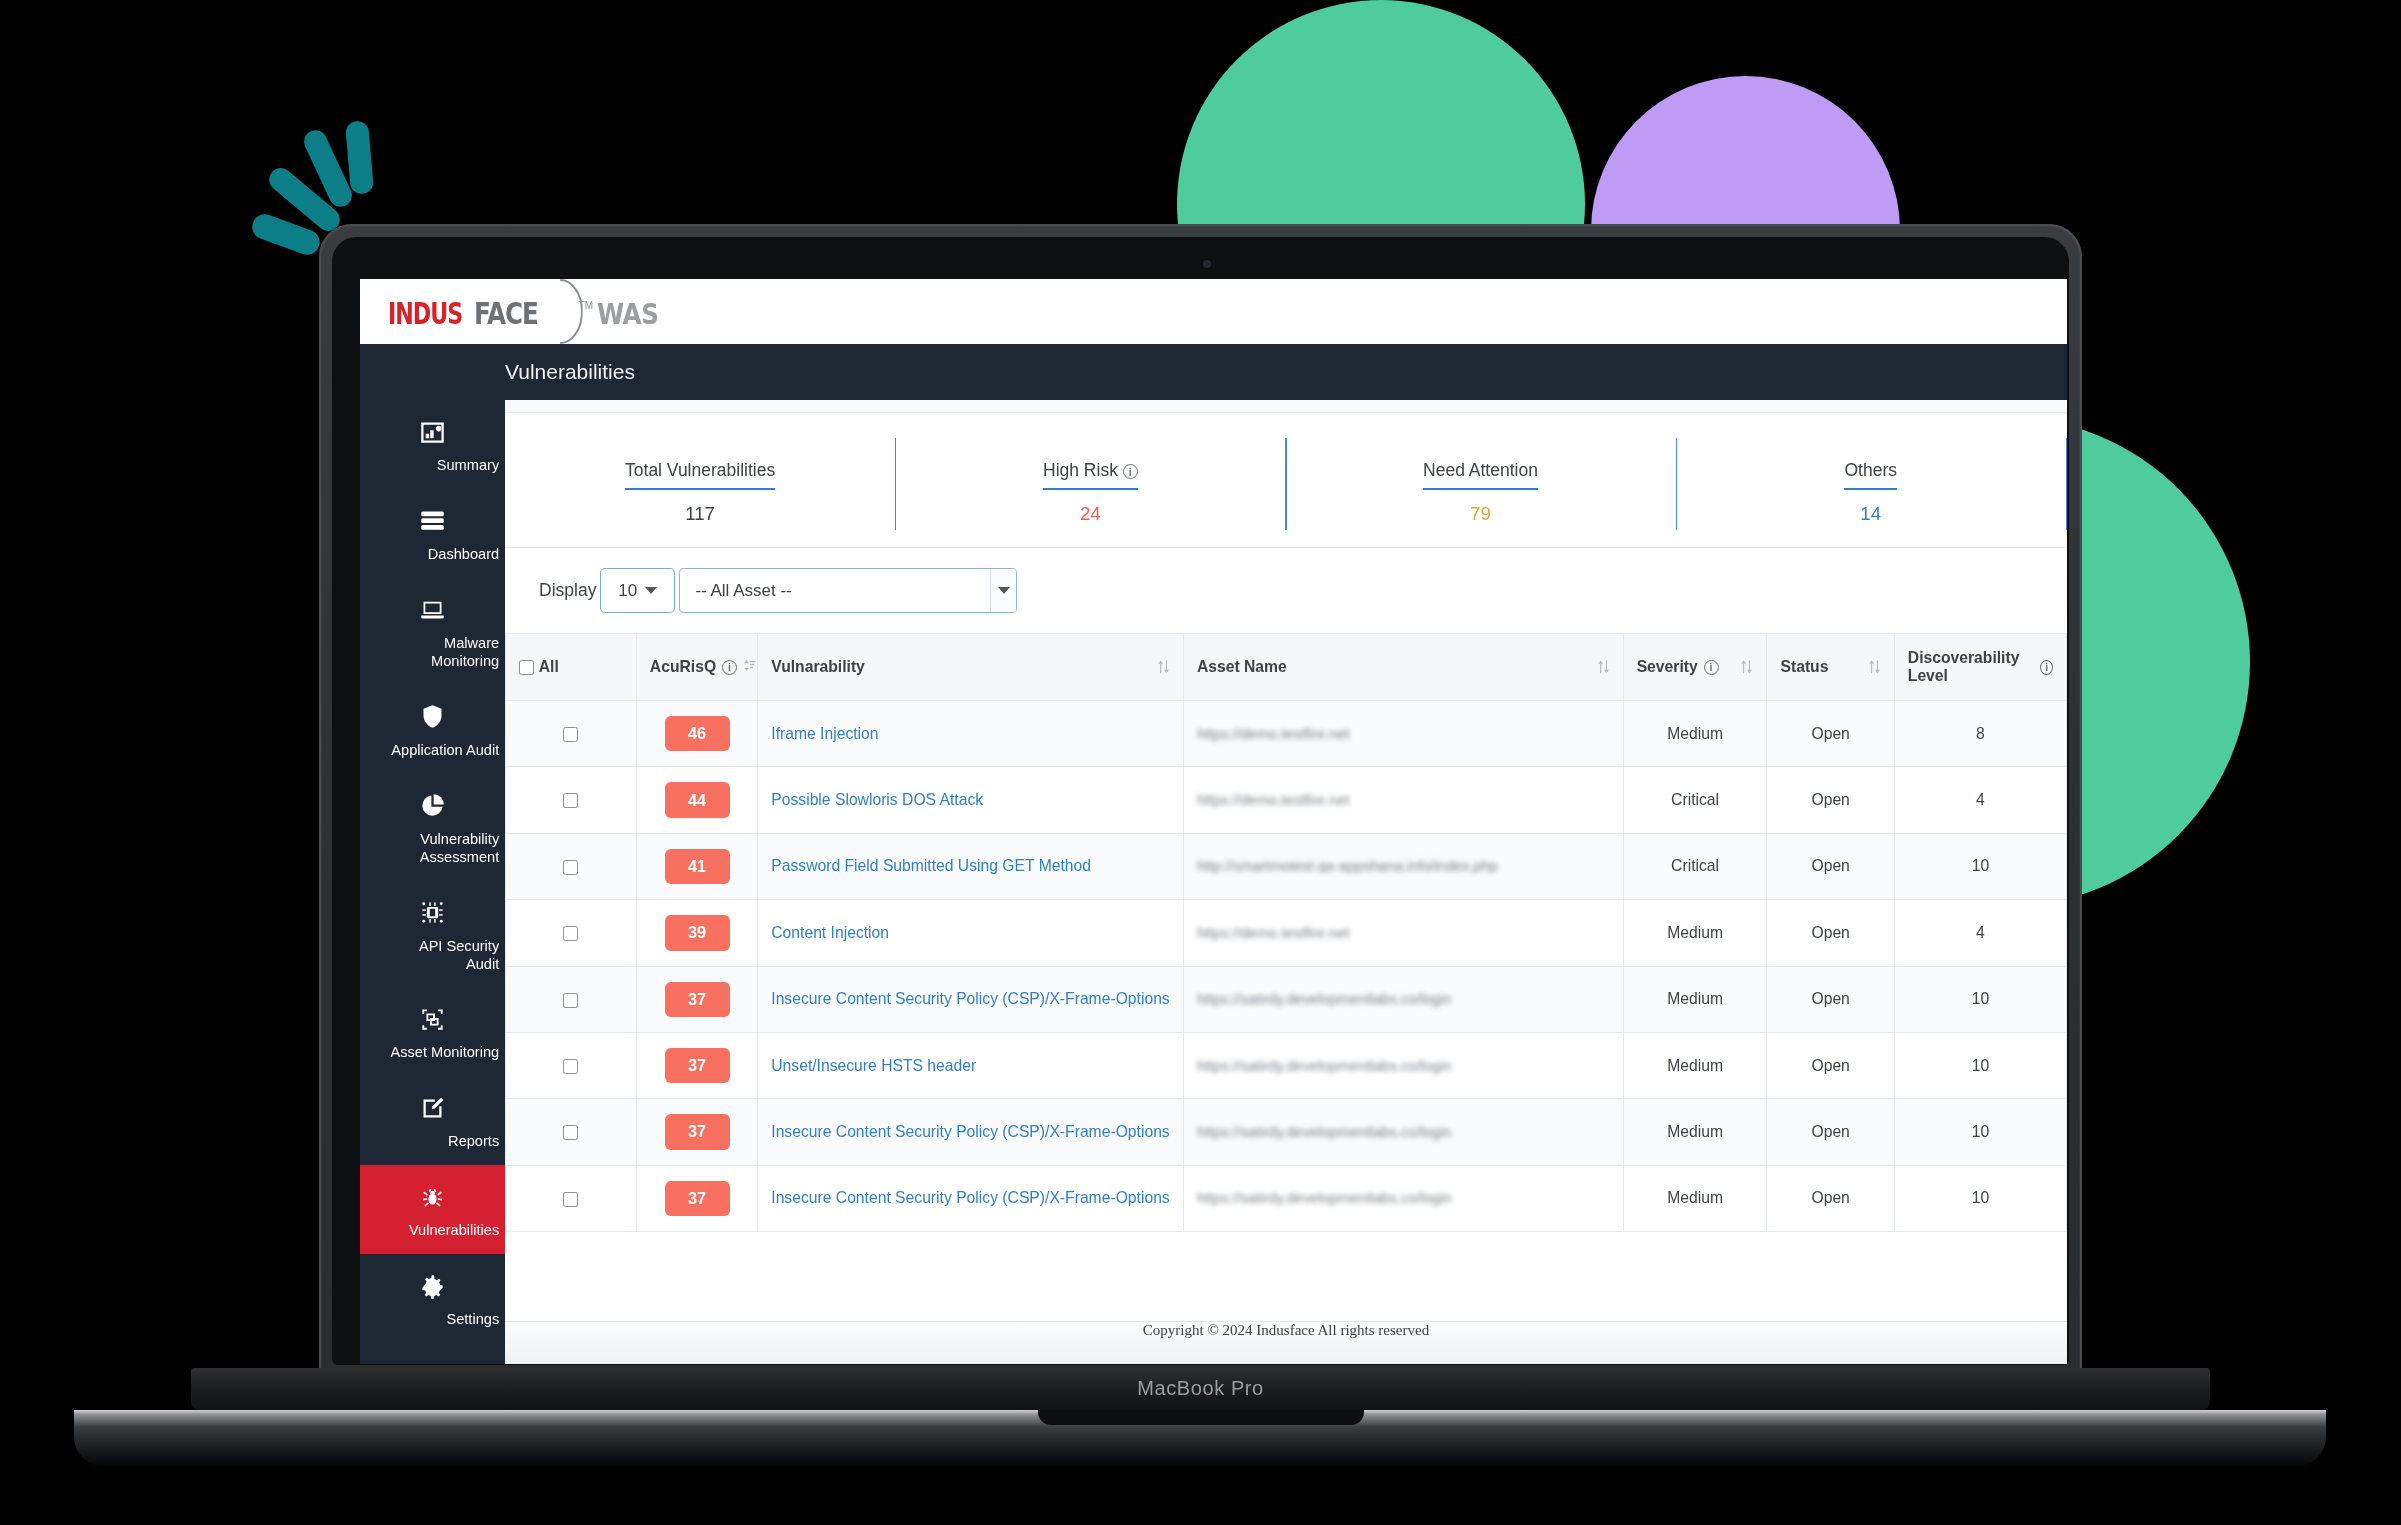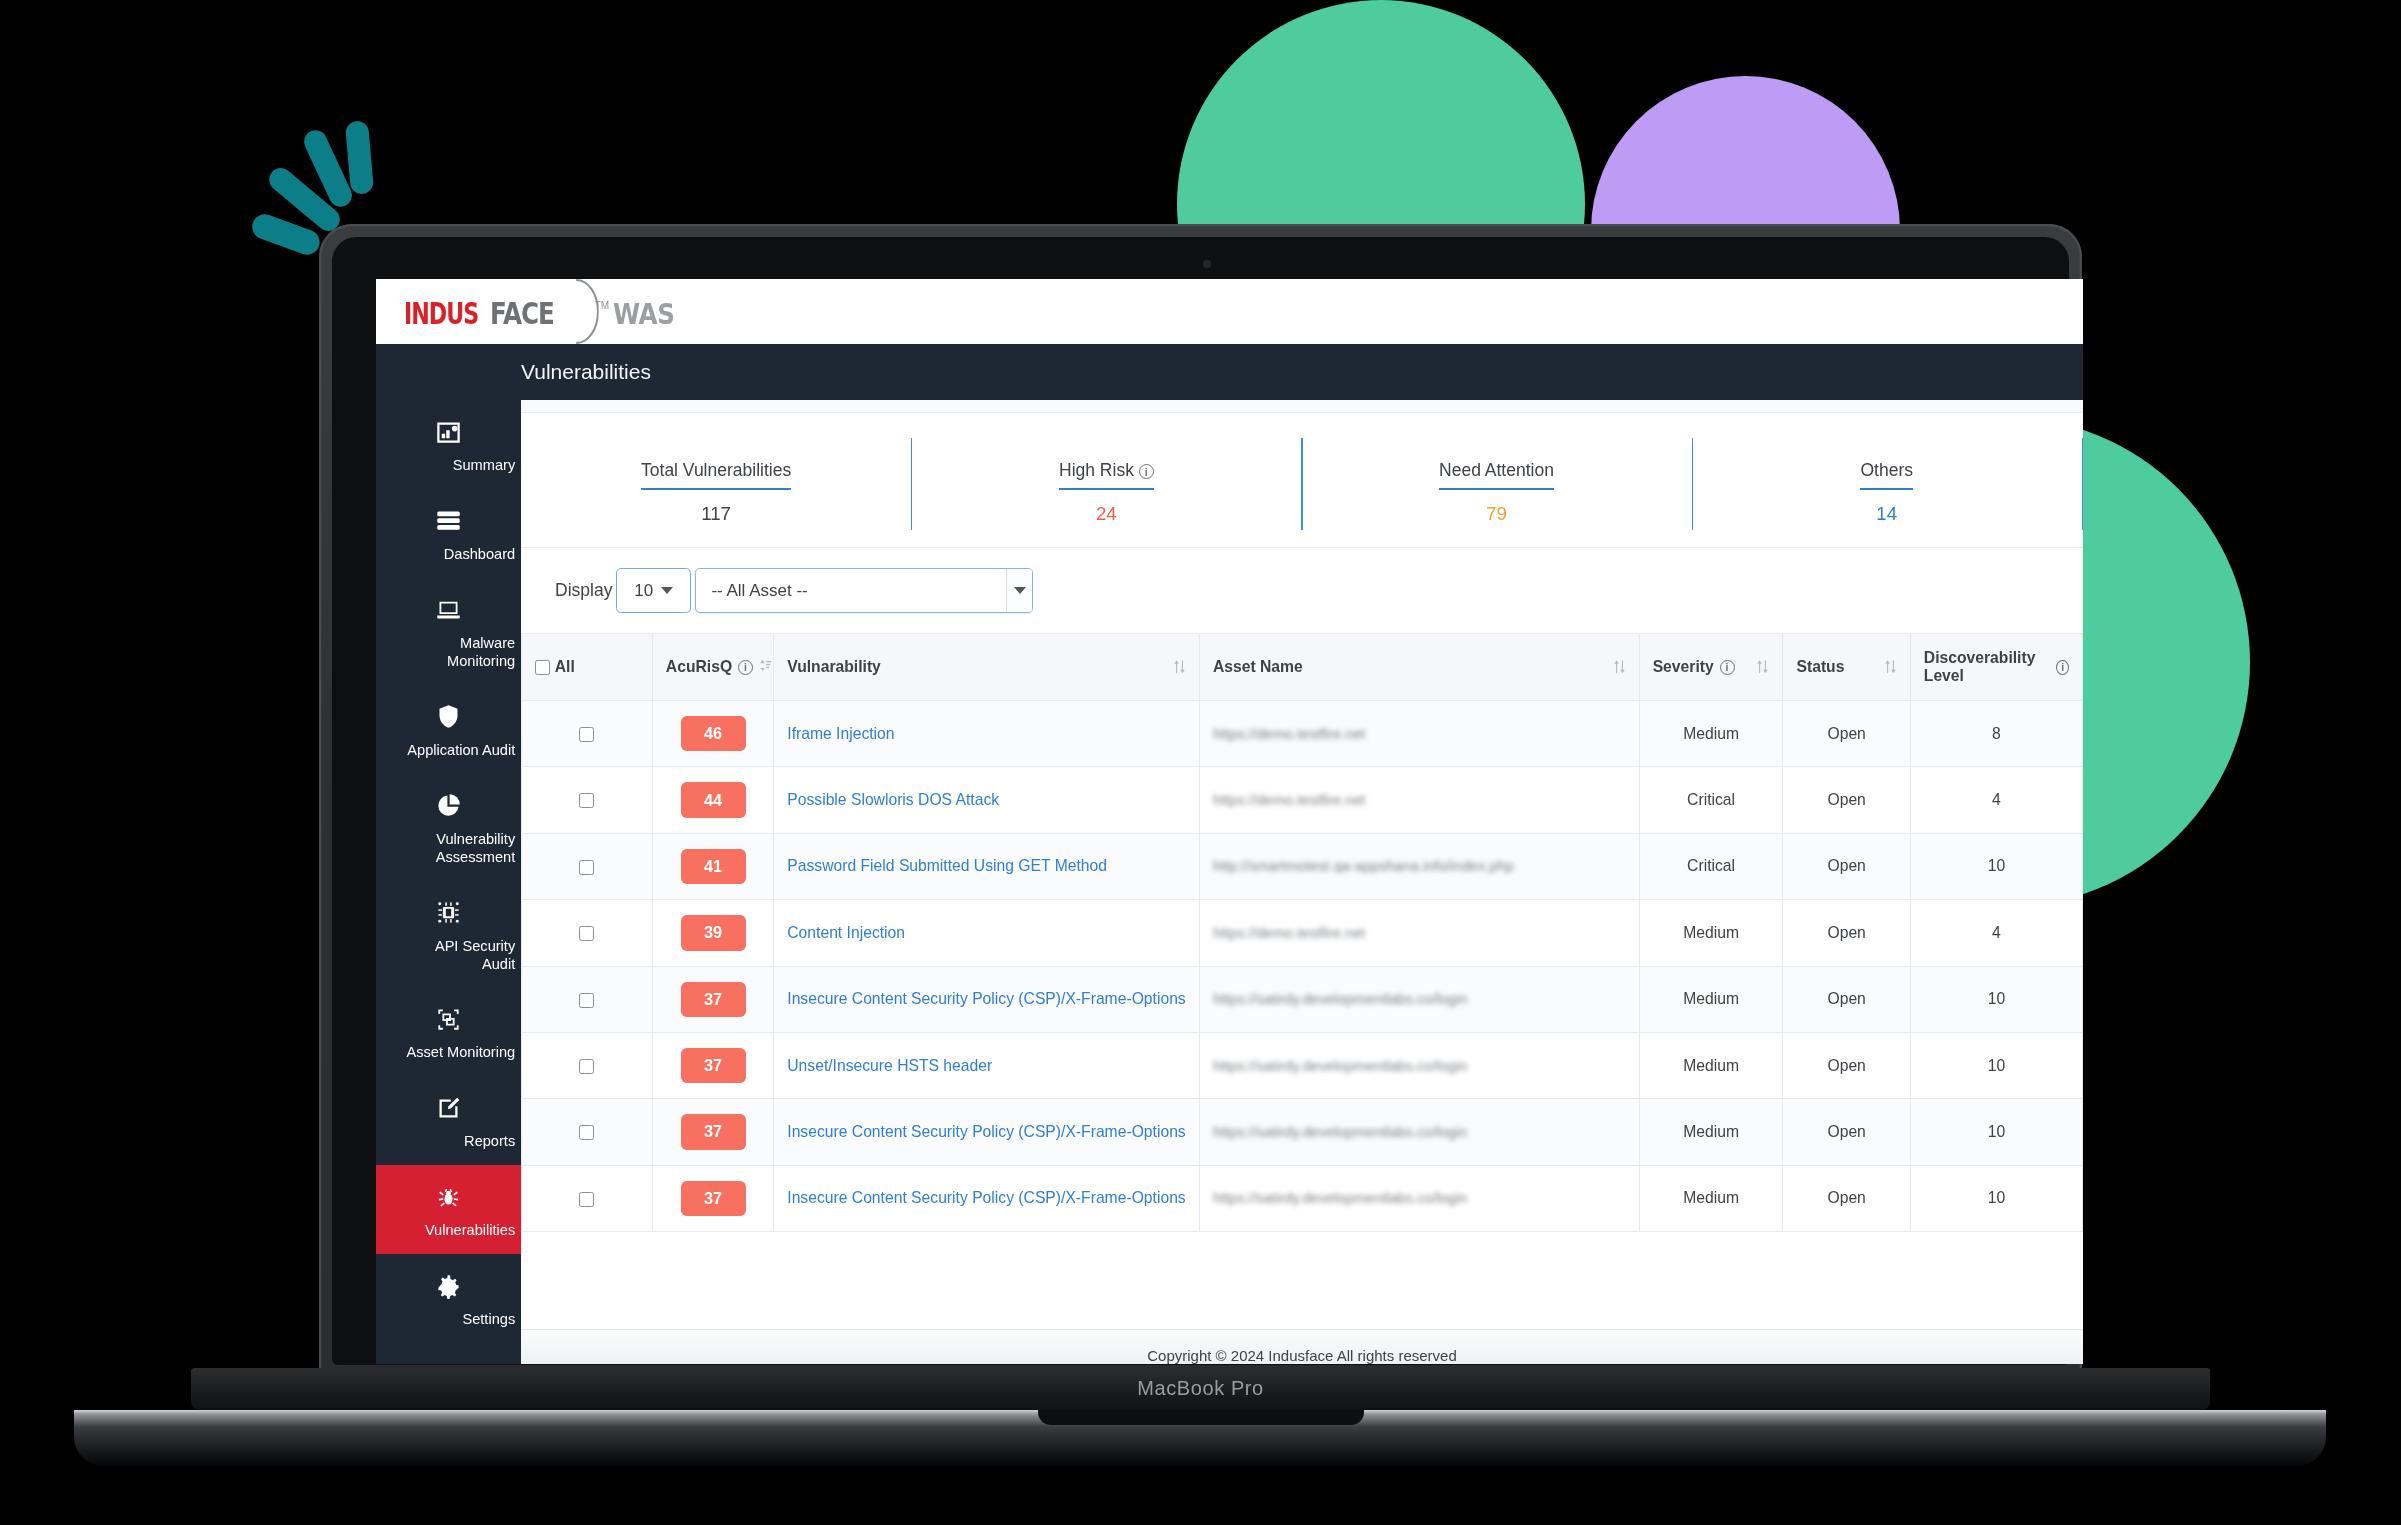--- a/index.html
+++ b/index.html
@@ -31,21 +31,21 @@
   .lid-inner {
     position: absolute; left: 13px; top: 13px; width: 1737px; height: 1128px;
     background: #0d0f11; border-radius: 24.5px 24.5px 5.8px 5.8px;
   }
   .camera {
     position: absolute; left: 871px; top: 23px; width: 8.2px; height: 8.2px;
     border-radius: 50%; background: #24282c;
   }
   .screen {
     position: absolute; left: 28px; top: 42px; width: 1707px; height: 1085px;
-    background: #ffffff; overflow: hidden; margin-left: 16px;
+    background: #ffffff; overflow: hidden;
   }
   
   .base {
     position: absolute; left: -128px; top: 1144px; width: 2019px; height: 42px;
     background: linear-gradient(180deg,#2c2e30 0%,#1a1c1e 55%,#101113 100%);
     border-radius: 3.5px 3.5px 8.2px 8.2px;
   }
   .base-label {
     position: absolute; left: 0; right: 0; top: 9.3px; text-align: center;
     color: #9a9da0; font-size: 20px; letter-spacing: 0.6px;
@@ -168,23 +168,23 @@
   .vlink { color: #2f7fd0; font-size: 15.7px; text-decoration: none; }
   .blurtxt { color: #7d8287; font-size: 14.6px; filter: blur(2.9px); user-select: none; }
 
   .sort { display: inline-block; width: 13px; height: 17.5px; position: relative; opacity: .45; }
   .sort svg { width: 13px; height: 17.5px; fill: #6b7177; }
   .infoi { width: 15px; height: 15px; border: 1.2px solid #6b7177; border-radius: 50%;
            display: inline-flex; align-items: center; justify-content: center;
            font-size: 10.5px; color: #6b7177; font-weight: 700; line-height: 1; }
 
   .footer {
-    height: 35px; background: linear-gradient(180deg,#fbfcfc 0%,#eef1f2 100%);
-    border-top: 0.6px solid #e2e6e9; display: flex; align-items: flex-end; justify-content: center;
-    font-size: 15px; color: #3f4246; flex: none;
+    height: 43px; background: linear-gradient(180deg,#fbfcfc 0%,#eef1f2 100%);
+    border-top: 0.6px solid #e2e6e9; display: flex; align-items: flex-start; justify-content: center;
+    font-size: 15px; color: #3f4246; flex: none; font-family: Liberation Serif, serif;
   }
 </style>
 </head>
 <body>
 
 <div id="stage">
 
   <div class="blob blob-green-top"></div>
   <div class="blob blob-purple-top"></div>
   <div class="blob blob-green-right"></div>

